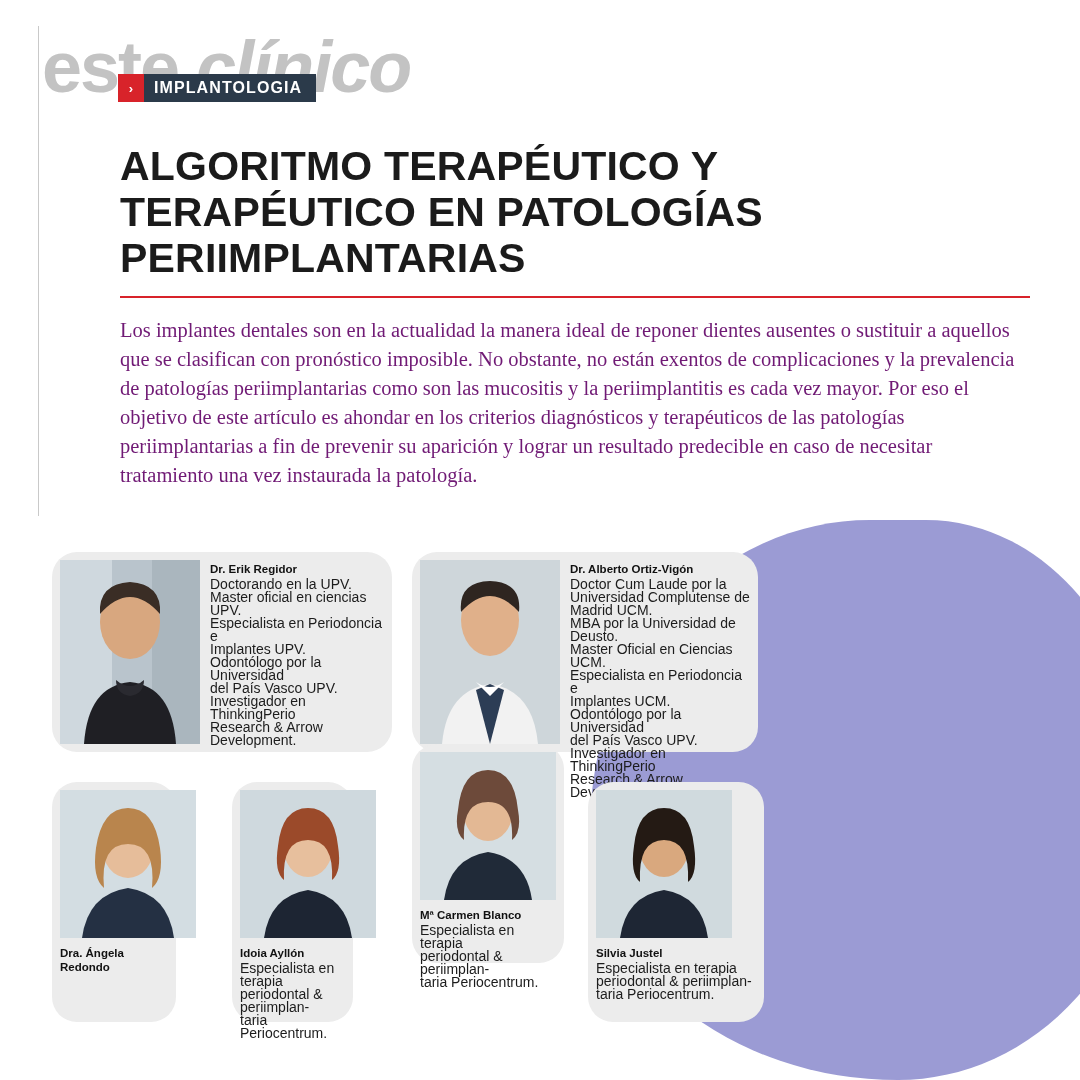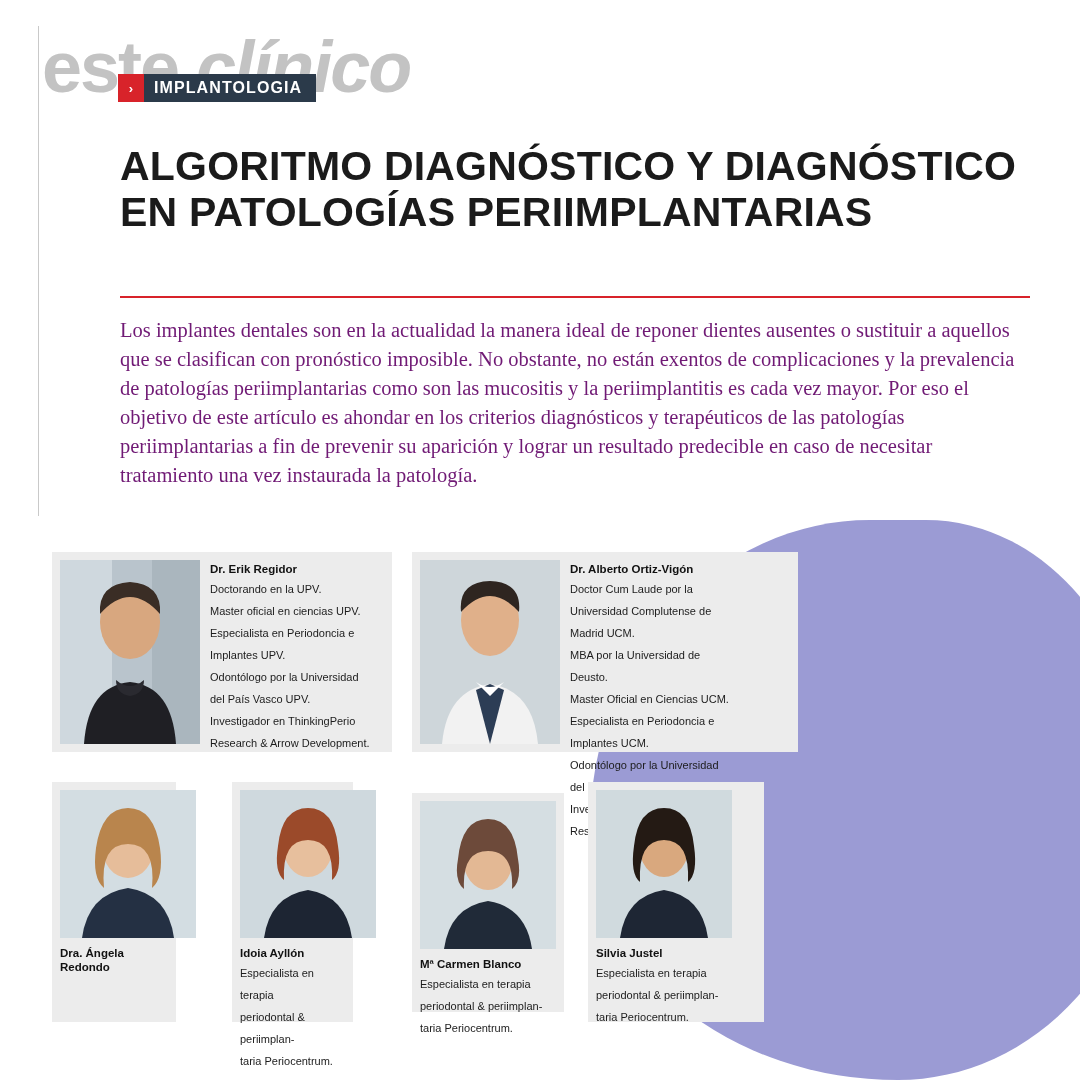--- a/index.html
+++ b/index.html
@@ -127,39 +127,40 @@
     line-height: 29px;
     color: #701a75;
     text-align: left;
   }
 
   
   .card {
     position: absolute;
     background: #ececec;
     box-sizing: border-box;
+    border-radius: 25px;
   }
   .card-photo {
     position: absolute;
     overflow: hidden;
     background: #cfcfcf;
   }
   .card-photo svg { display: block; }
 
   .card-name {
     font-size: 11.5px;
     font-weight: bold;
     color: #111;
     line-height: 14px;
     margin-bottom: 2px;
   }
   .card-lines {
-    font-size: 11px;
+    font-size: 14px;
     color: #1c1c1c;
-    line-height: 22px;
+    line-height: 13px;
   }
 
   
   .card-top { height: 200px; }
   .card-top .card-photo { left: 8px; top: 8px; width: 140px; height: 184px; }
   .card-top .card-text { position: absolute; left: 158px; top: 10px; right: 8px; }
 
   
   .card-bot { }
   .card-bot .card-photo { left: 8px; top: 8px; width: 136px; height: 148px; }
@@ -176,21 +177,21 @@
 
   <div class="kicker-wrap">
     <div class="kicker-text"><span>este </span><span class="ital">clínico</span></div>
   </div>
 
   <div class="tag">
     <div class="tag-arrow">›</div>
     <div class="tag-label">IMPLANTOLOGIA</div>
   </div>
 
-  <div class="title">ALGORITMO DIAGNÓSTICO Y DIAGNÓSTICO EN PATOLOGÍAS PERIIMPLANTARIAS</div>
+  <div class="title">ALGORITMO TERAPÉUTICO Y TERAPÉUTICO EN PATOLOGÍAS PERIIMPLANTARIAS</div>
   <div class="title-rule"></div>
 
   <div class="lead">Los implantes dentales son en la actualidad la manera ideal de reponer dientes ausentes o sustituir a aquellos que se clasifican con pronóstico imposible. No obstante, no están exentos de complicaciones y la prevalencia de patologías periimplantarias como son las mucositis y la periimplantitis es cada vez mayor. Por eso el objetivo de este artículo es ahondar en los criterios diagnósticos y terapéuticos de las patologías periimplantarias a fin de prevenir su aparición y lograr un resultado predecible en caso de necesitar tratamiento una vez instaurada la patología.</div>
 
   <div class="card card-top" style="left:52px; top:552px; width:340px;">
     <div class="card-photo">
       <svg width="140" height="184" viewBox="0 0 140 184">
         <rect width="140" height="184" fill="#b9c4cc"></rect>
         <rect x="0" y="0" width="52" height="184" fill="#cfd8de"></rect>
         <rect x="92" y="0" width="48" height="184" fill="#aab6be"></rect>
@@ -206,21 +207,21 @@
 Master oficial en ciencias UPV.
 Especialista en Periodoncia e
 Implantes UPV.
 Odontólogo por la Universidad
 del País Vasco UPV.
 Investigador en ThinkingPerio
 Research &amp; Arrow Development.</div>
     </div>
   </div>
 
-  <div class="card card-top" style="left:412px; top:552px; width:386px;">
+  <div class="card card-top" style="left:412px; top:552px; width:346px;">
     <div class="card-photo">
       <svg width="140" height="184" viewBox="0 0 140 184">
         <rect width="140" height="184" fill="#ced6da"></rect>
         <ellipse cx="70" cy="60" rx="29" ry="36" fill="#e0b08a"></ellipse>
         <path d="M41 52 q29 -32 58 0 q3 -30 -29 -31 q-32 1 -29 31z" fill="#2e2520"></path>
         <path d="M22 184 q5 -54 48 -60 q43 6 48 60z" fill="#f2f2f2"></path>
         <path d="M70 124 l-14 6 l14 54 l14 -54z" fill="#2c3d55"></path>
         <path d="M56 122 q14 10 28 0 l-14 14z" fill="#ffffff"></path>
       </svg>
     </div>
@@ -265,21 +266,21 @@
       </svg>
     </div>
     <div class="card-text">
       <div class="card-name">Idoia Ayllón</div>
       <div class="card-lines" style="white-space:pre-line">Especialista en terapia
 periodontal &amp; periimplan-
 taria Periocentrum.</div>
     </div>
   </div>
 
-  <div class="card card-bot" style="left:412px; top:793px; width:152px; height:219px;">
+  <div class="card card-bot" style="left:412px; top:744px; width:152px; height:219px;">
     <div class="card-photo">
       <svg width="136" height="148" viewBox="0 0 136 148">
         <rect width="136" height="148" fill="#d5dee2"></rect>
         <ellipse cx="68" cy="58" rx="25" ry="31" fill="#e3b894"></ellipse>
         <path d="M38 58 q4 -40 30 -40 q26 0 30 40 q4 22 -6 30 q2 -38 -24 -38 q-26 0 -24 38 q-10 -8 -6 -30z" fill="#6d4a3a"></path>
         <path d="M24 148 q6 -42 44 -48 q38 6 44 48z" fill="#202a38"></path>
       </svg>
     </div>
     <div class="card-text">
       <div class="card-name">Mª Carmen Blanco</div>

